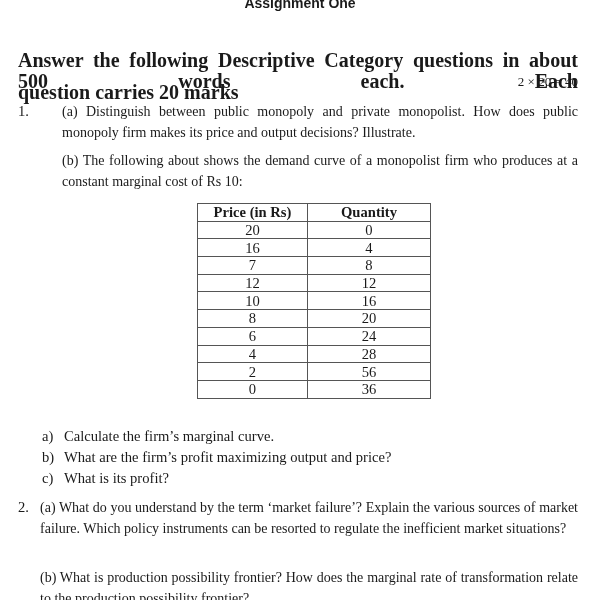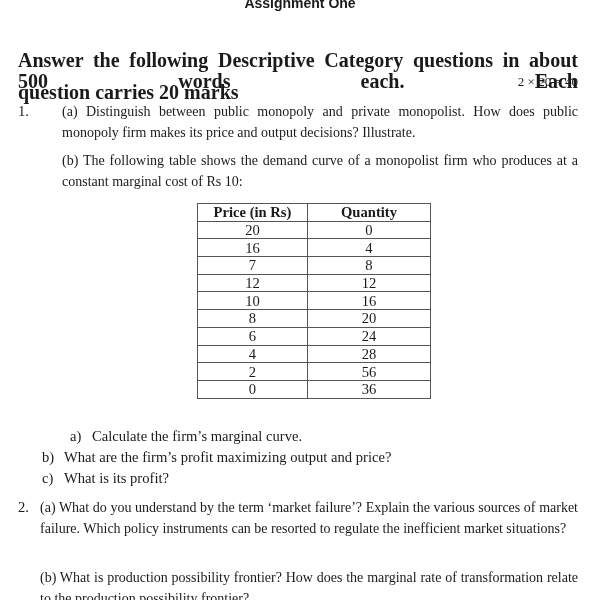--- a/index.html
+++ b/index.html
@@ -33,21 +33,21 @@
 <body>
 
 <div class="abs title">Assignment One</div>
 
 <div class="abs instr instr1">Answer the following Descriptive Category questions in about 500 words each. Each</div>
 <div class="abs instr instr2">question carries 20 marks</div>
 <div class="abs marks">2 × 20 = 40</div>
 
 <div class="abs qnum" style="left:18px; top:101px;">1.</div>
 <div class="abs para p1a">(a) Distinguish between public monopoly and private monopolist. How does public monopoly firm makes its price and output decisions? Illustrate.</div>
-<div class="abs para p1b">(b) The following table shows the demand curve of a monopolist firm who produces at a constant marginal cost of Rs 10:</div>
+<div class="abs para p1b">(b) The following about shows the demand curve of a monopolist firm who produces at a constant marginal cost of Rs 10:</div>
 
 <table class="demand">
   <thead>
     <tr>
       <th>Price (in Rs)</th>
       <th>Quantity</th>
     </tr>
   </thead>
   <tbody>
     <tr>
@@ -86,21 +86,21 @@
         <td>2</td>
         <td>56</td>
       </tr>
     <tr>
         <td>0</td>
         <td>36</td>
       </tr>
   </tbody>
 </table>
 
-<div class="abs sub" style="top:426px;margin-left:28px;">
+<div class="abs sub" style="top:426px;">
   <span class="lbl">a)</span><span>Calculate the firm’s marginal curve.</span>
 </div>
 <div class="abs sub" style="top:447px;">
   <span class="lbl">b)</span><span>What are the firm’s profit maximizing output and price?</span>
 </div>
 <div class="abs sub" style="top:468px;">
   <span class="lbl">c)</span><span>What is its profit?</span>
 </div>
 
 <div class="abs qnum q2num">2.</div>

